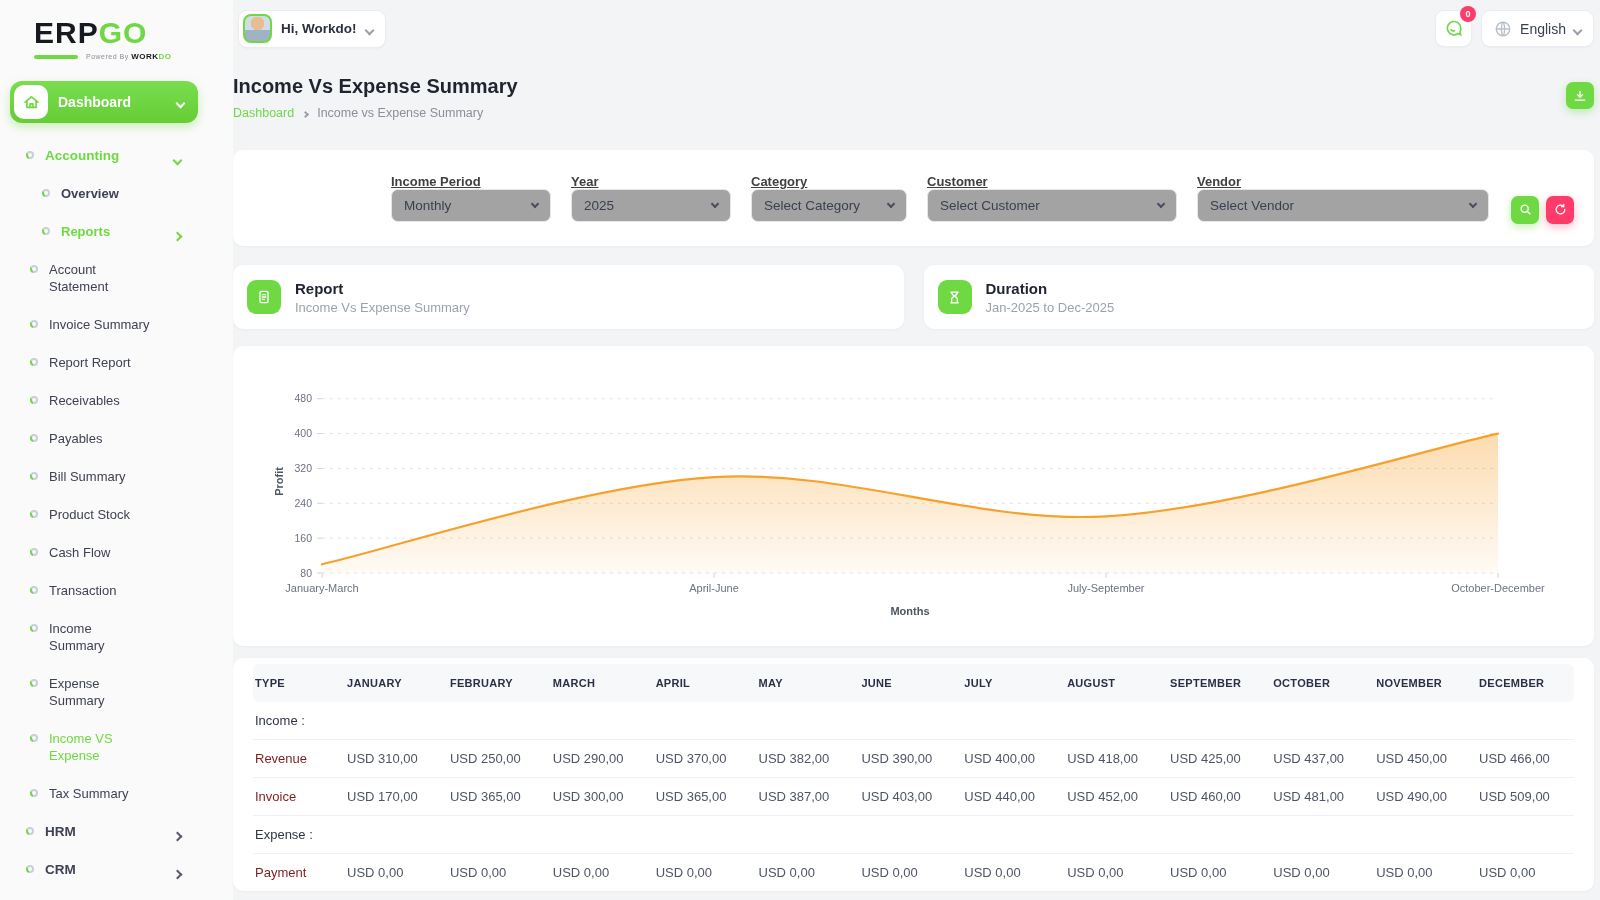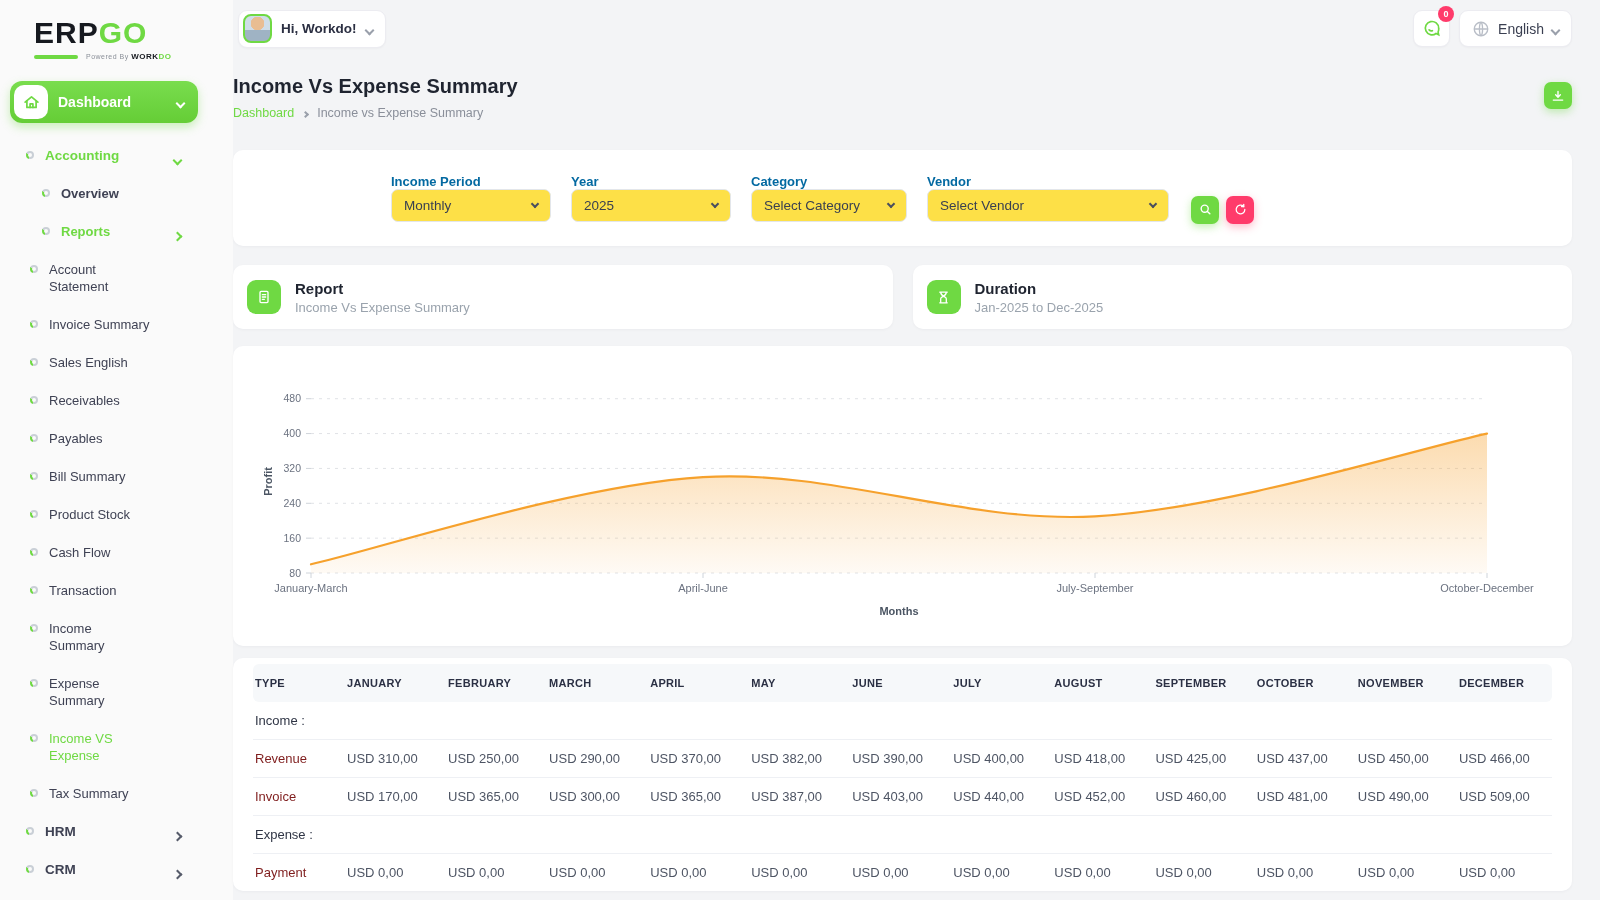--- a/index.html
+++ b/index.html
@@ -64,26 +64,26 @@
   .breadcrumb .link { color:#6fd943; cursor:pointer; }
   .bc-sep { color:#9aa0ab; font-size:11px; }
   .dl-btn { margin-left:auto; margin-top:7px; width:28px; height:27px; border-radius:7px;
     background:#6fd943; display:flex; align-items:center; justify-content:center; cursor:pointer;
     box-shadow:0 3px 8px rgba(111,217,67,.4); }
 
   .card { background:#fff; border-radius:10px; box-shadow:0 1px 3px rgba(25,30,60,.04); }
   .filter-card { margin-top:30px; height:96px; display:flex; align-items:center;
     padding:0 20px 0 158px; gap:20px; }
   .fgroup { display:flex; flex-direction:column; }
-  .fgroup .flabel { font-size:13px; font-weight:700; color:#0369a1; margin-bottom:0; }
-  .select { height:33px; border:1px solid #e3e6ea; border-radius:7px; background:#fde047;
+  .fgroup .flabel { font-size:13px; font-weight:700; color:#404040; margin-bottom:0;text-decoration:underline; }
+  .select { height:33px; border:1px solid #e3e6ea; border-radius:7px; background:#a3a3a3;
     display:flex; align-items:center; justify-content:space-between; padding:0 12px;
     font-size:13.5px; color:#3a4050; cursor:pointer; }
   .select .chev { width:6px; height:6px; color:#4a4f5e; margin-top:-3px; }
-  .w160{width:160px} .w156{width:156px} .w250{width:250px} .w242{width:242px}
+  .w160{width:160px} .w156{width:156px} .w250{width:250px} .w242{width:292px}
   .fbtns { display:flex; gap:7px; margin-top:23px; margin-left:2px; }
   .sq-btn { width:28px; height:28px; border-radius:7px; display:flex; align-items:center;
     justify-content:center; cursor:pointer; }
   .sq-btn.green { background:#6fd943; box-shadow:0 3px 8px rgba(111,217,67,.4); }
   .sq-btn.pink { background:#ff3b6b; box-shadow:0 3px 8px rgba(255,59,107,.35); }
 
   .info-row { display:flex; gap:20px; margin-top:19px; }
   .info-card { flex:1; height:64px; display:flex; align-items:center; padding:0 14px; gap:14px; }
   .info-ico { width:34px; height:34px; border-radius:9px; background:#6fd943; display:flex;
     align-items:center; justify-content:center; flex:none; }
@@ -153,21 +153,21 @@
         <li class="lv3">
           <span class="bullet"></span>
           <span class="lbl">Account Statement</span>
         </li>
         <li class="lv3">
           <span class="bullet"></span>
           <span class="lbl">Invoice Summary</span>
         </li>
         <li class="lv3">
           <span class="bullet"></span>
-          <span class="lbl">Sales English</span>
+          <span class="lbl">Report Report</span>
         </li>
         <li class="lv3">
           <span class="bullet"></span>
           <span class="lbl">Receivables</span>
         </li>
         <li class="lv3">
           <span class="bullet"></span>
           <span class="lbl">Payables</span>
         </li>
         <li class="lv3">
@@ -271,20 +271,27 @@
           <span class="flabel">Year</span>
           <div class="select w160">
             <span>2025</span>
             <span class="chev down"></span>
           </div>
         </div>
         <div class="fgroup">
           <span class="flabel">Category</span>
           <div class="select w156">
             <span>Select Category</span>
+            <span class="chev down"></span>
+          </div>
+        </div>
+        <div class="fgroup">
+          <span class="flabel">Customer</span>
+          <div class="select w250">
+            <span>Select Customer</span>
             <span class="chev down"></span>
           </div>
         </div>
         <div class="fgroup">
           <span class="flabel">Vendor</span>
           <div class="select w242">
             <span>Select Vendor</span>
             <span class="chev down"></span>
           </div>
         </div>

